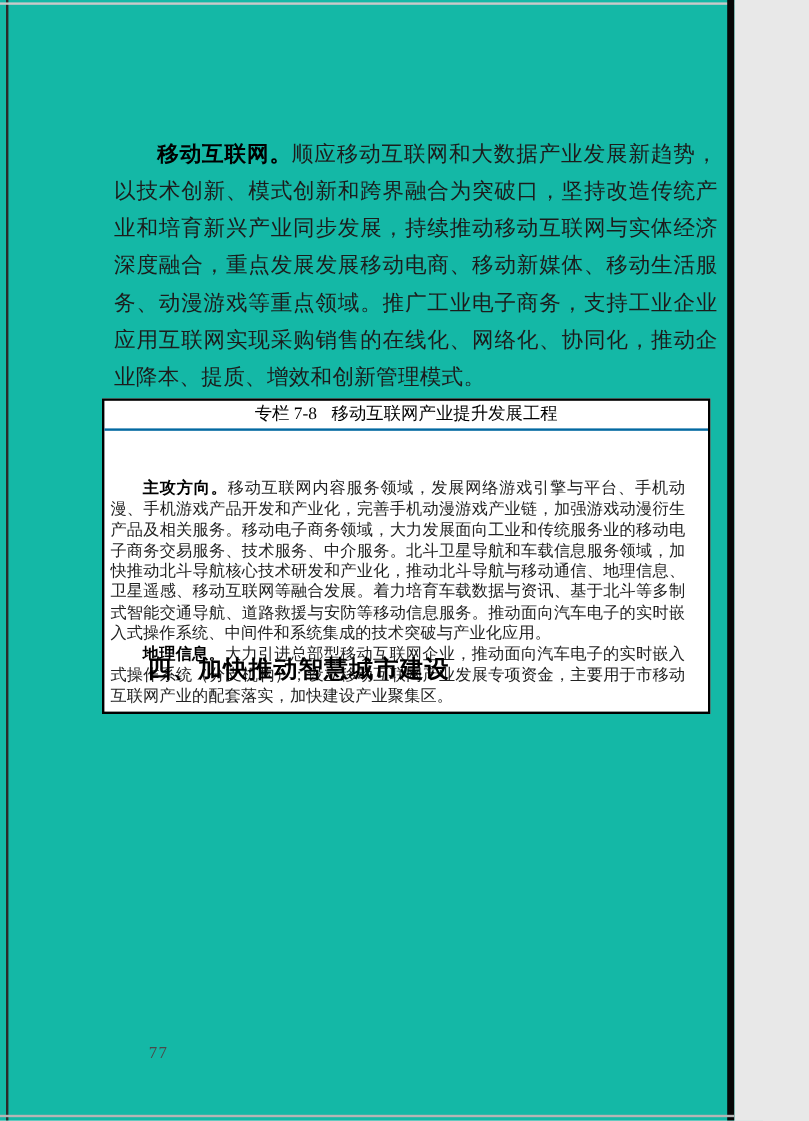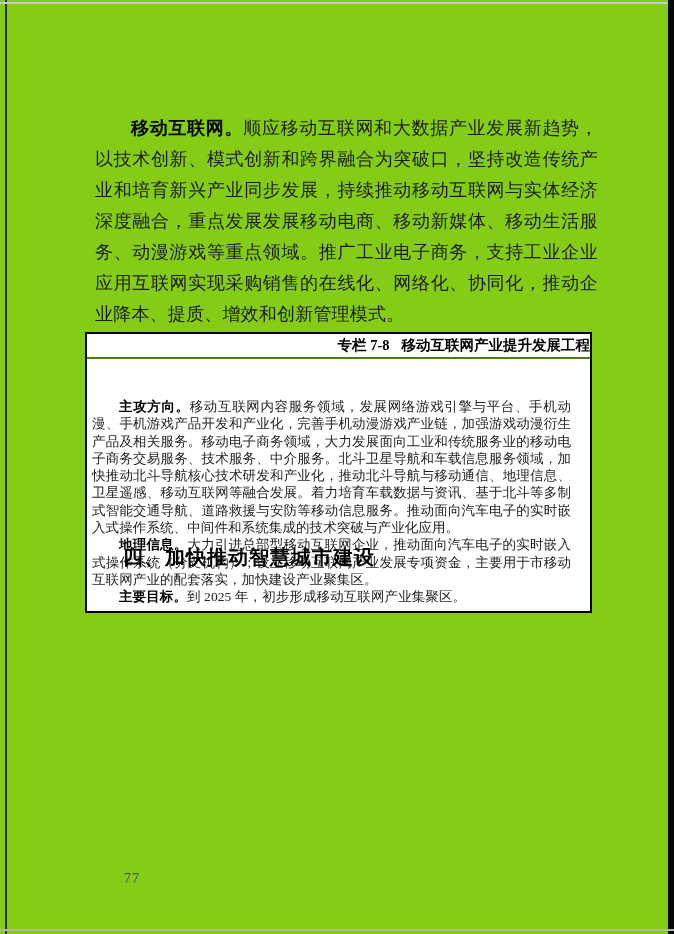--- a/index.html
+++ b/index.html
@@ -2,23 +2,23 @@
 <html><head>
 <meta charset="utf-8">
 <style>
   html, body {
     margin: 0;
     padding: 0;
     background: #e8e8e8;
   }
   .screen {
     position: relative;
-    width: 674px;
+    width: 612px;
     height: 934px;
-    background: #84cc16;
+    background: #14b8a6;
     overflow: hidden;
     font-family: "Liberation Serif", "DejaVu Serif", serif;
     color: #1a1a1a;
   }
   
   .edge-left {
     position: absolute;
     left: 5px; top: 0;
     width: 2px; height: 934px;
     background: #2a2a2a;
@@ -63,23 +63,23 @@
   .callout {
     position: absolute;
     left: 85px;
     top: 332px;
     width: 507px;
     box-sizing: border-box;
     border: 2px solid #000;
     background: #fff;
   }
   .callout-title {
-    border-bottom: 2px solid #4d7c0f;
-    text-align: right;
-    font-weight: bold;
+    border-bottom: 2px solid #0369a1;
+    text-align: center;
+    font-weight: normal;
     font-size: 14.5px;
     line-height: 21px;
     padding: 1px 0;
     color: #000;
     white-space: nowrap;
   }
   .callout-title .title-label { margin-right: 12px; }
   .callout-body {
     padding: 3px 19px 5px 5px;
     margin-top: 36px;
@@ -131,21 +131,20 @@
 
   <p class="body-para para-1"><b>移动互联网。</b><span>顺应移动互联网和大数据产业发展新趋势，以技术创新、模式创新和跨界融合为突破口，坚持改造传统产业和培育新兴产业同步发展，持续推动移动互联网与实体经济深度融合，重点发展发展移动电商、移动新媒体、移动生活服务、动漫游戏等重点领域。推广工业电子商务，支持工业企业应用互联网实现采购销售的在线化、网络化、协同化，推动企业降本、提质、增效和创新管理模式。</span></p>
 
   <div class="callout">
     <div class="callout-title">
       <span class="title-label">专栏 7-8</span><span>移动互联网产业提升发展工程</span>
     </div>
     <div class="callout-body">
       <p class="callout-para"><b>主攻方向。</b><span>移动互联网内容服务领域，发展网络游戏引擎与平台、手机动漫、手机游戏产品开发和产业化，完善手机动漫游戏产业链，加强游戏动漫衍生产品及相关服务。移动电子商务领域，大力发展面向工业和传统服务业的移动电子商务交易服务、技术服务、中介服务。北斗卫星导航和车载信息服务领域，加快推动北斗导航核心技术研发和产业化，推动北斗导航与移动通信、地理信息、卫星遥感、移动互联网等融合发展。着力培育车载数据与资讯、基于北斗等多制式智能交通导航、道路救援与安防等移动信息服务。推动面向汽车电子的实时嵌入式操作系统、中间件和系统集成的技术突破与产业化应用。</span></p>
       <p class="callout-para"><b>地理信息。</b><span>大力引进总部型移动互联网企业，推动面向汽车电子的实时嵌入式操作系统（分支机构）；设立移动互联网产业发展专项资金，主要用于市移动互联网产业的配套落实，加快建设产业聚集区。</span></p>
-      <p class="callout-para"><b>主要目标。</b><span>到 2025 年，初步形成移动互联网产业集聚区。</span></p>
     </div>
   </div>
 
   <h2 class="section-heading">四、加快推动智慧城市建设</h2>
 
 
   <div class="page-number">77</div>
 
 </div>
 

